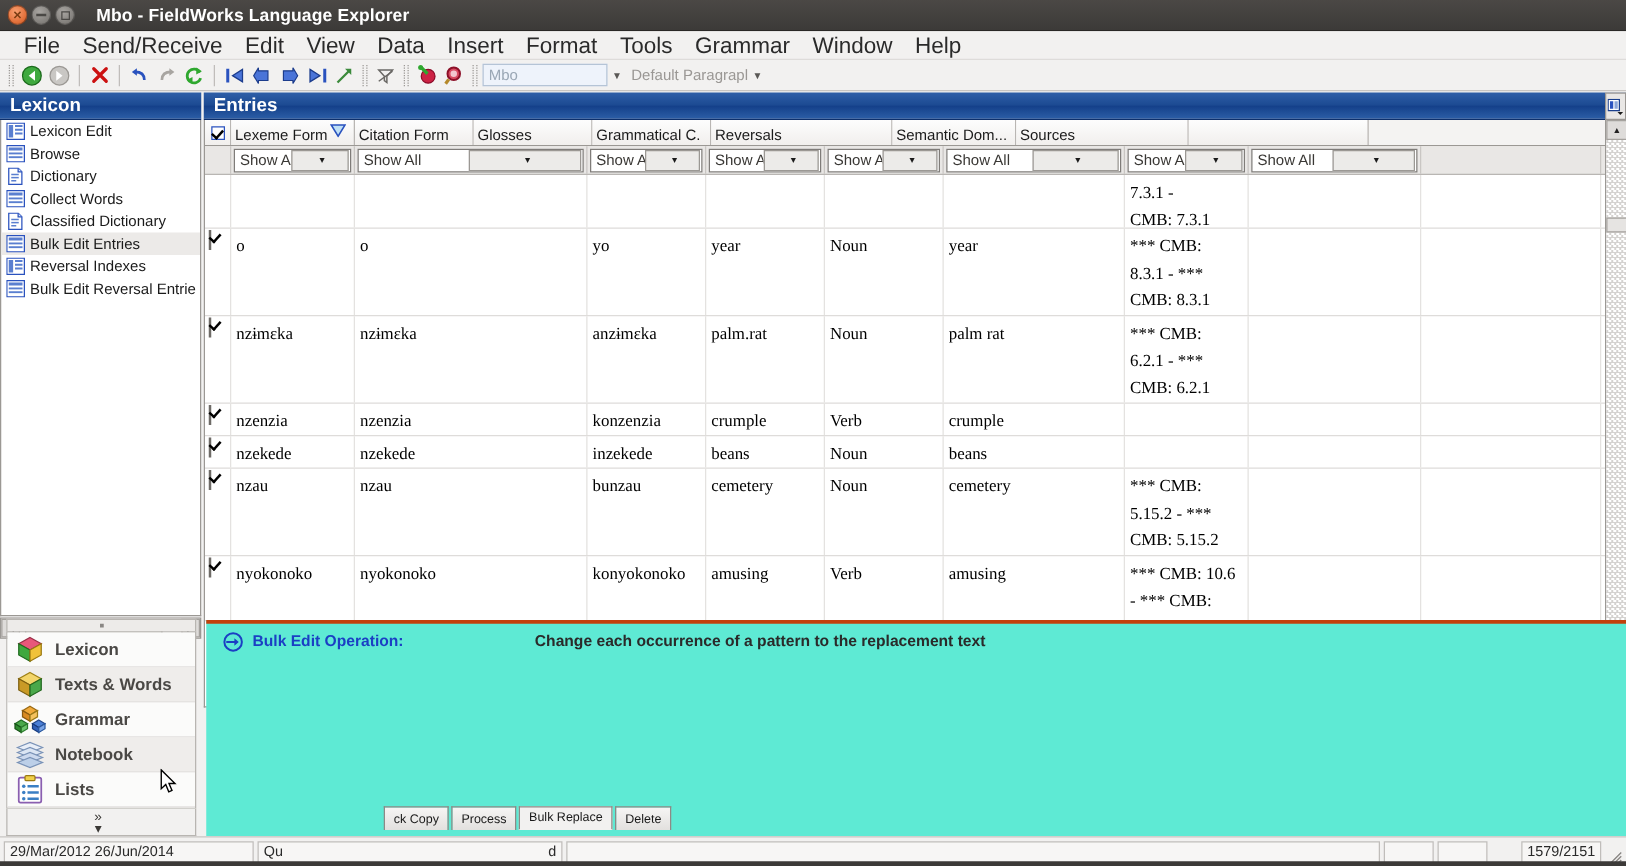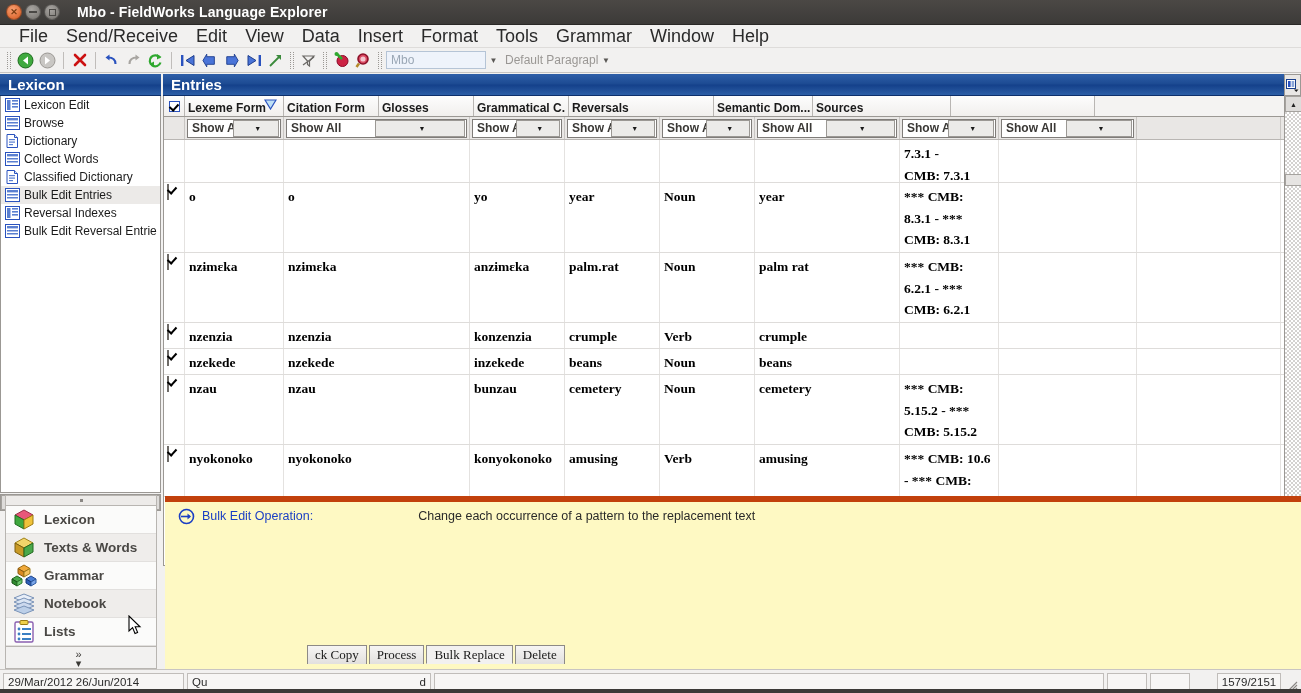--- a/index.html
+++ b/index.html
@@ -110,21 +110,21 @@
   .nav-item:nth-child(even){ background:#efedeb; }
   .nav-ico { width:26px;height:24px;margin-right:7px;flex:0 0 26px; }
   .nav-more { height:22px; background:#f2f1f0; border:1px solid #b8b5b1; border-top:none;
               display:flex; align-items:center; justify-content:flex-end; padding-right:5px;
               flex-direction:column; }
   .nav-more span { font-size:11px; color:#3a3835; line-height:9px; }
 
   
   .content { position:absolute; left:163px; top:0; width:1138px; height:595px; background:#f2f1f0; }
   .grid-wrap { position:absolute; left:0; top:22px; width:1138px; height:470px; background:#fff;
-               border:1px solid #9b9894; border-top:none; overflow:hidden;font-weight:bold; }
+               border:1px solid #9b9894; border-top:none; overflow:hidden; }
 
   .colhead { display:flex; height:21px; background:#f4f3f2; border-bottom:1px solid #9b9894; }
   .ch-cell { border-right:1px solid #b9b6b3; font-size:12px; color:#1a1a1a;
              display:flex; align-items:flex-end; padding:0 0 1px 3px; position:relative;
              background: linear-gradient(to bottom,#fdfdfd 0%,#f1efed 100%); }
   .ch-check { width:21px; flex:0 0 21px; align-items:center; justify-content:center; padding:0; }
   .sortmark { position:absolute; right:6px; bottom:3px; }
 
   .filterrow { display:flex; height:23px; background:#e9e7e5; border-bottom:1px solid #b9b6b3; }
   .fr-cell { border-right:1px solid #c9c6c3; display:flex; align-items:center;
@@ -158,33 +158,33 @@
   .vs-track { position:absolute; top:16px; bottom:16px; left:0; width:17px;
               background: repeating-conic-gradient(#ffffff 0% 25%, #d4d2d0 0% 50%) 0 0/4px 4px; }
   .vs-thumb { position:absolute; top:62px; left:0; width:17px; height:12px;
               background:#e6e4e2; border:1px solid #a5a29e; }
   .grid-corner { position:absolute; right:0; top:0; width:17px; height:22px;
                  background:#e9e7e5; border:1px solid #9b9894;
                  display:flex;align-items:center;justify-content:center; }
 
   
   .bulk { position:absolute; left:165px; top:496px; width:1136px; height:173px;
-          background:#fef9c3; border-top:6px solid #c2410c; }
+          background:#5eead4; border-top:3px solid #c2410c;font-weight:bold; }
   .bulk-row1 { display:flex; align-items:center; height:28px; padding-left:13px; }
   .bulk-ico { width:17px;height:17px;margin-right:7px; }
   .bulk-label { color:#1b3fc4; font-size:12.5px; }
   .bulk-desc { color:#2a2a2a; font-size:12.5px; margin-left:105px; }
 
   
   .tabbar { position:absolute; left:165px; top:645px; width:1136px; height:22px;
             display:flex; align-items:flex-start; }
-  .tab { height:19px; padding:0 7px; font-size:13px; color:#1a1a1a;
+  .tab { height:19px; padding:0 7px; font-size:10px; color:#1a1a1a;
          background:linear-gradient(to bottom,#f6f5f4,#e2e0de);
          border:1px solid #8d8a86; border-bottom:none; margin-right:2px;
-         display:flex;align-items:center; cursor:default;font-family:Liberation Serif, serif; }
+         display:flex;align-items:center; cursor:default; }
   .tab.active { background:#f2f1f0; border-bottom:1px solid #f2f1f0; }
 
   
   .statusbar { position:absolute; left:0; top:669px; width:1301px; height:24px;
                background:#f2f1f0; border-top:1px solid #c8c5c2;
                display:flex; align-items:center; padding:0 3px; gap:3px; }
   .sb-cell { height:18px; border:1px solid #c0bdba; background:#f7f6f5;
              display:flex; align-items:center; padding:0 4px;
              font-size:11.5px; color:#2a2a2a; white-space:nowrap; }
   .sb-grow { flex:1; }
@@ -712,21 +712,21 @@
 
   <div class="tabbar" id="tabbar">
     <div style="width:142px;flex:0 0 142px;"></div>
   <div class="tab">ck Copy</div>
       <div class="tab">Process</div>
       <div class="tab active">Bulk Replace</div>
       <div class="tab">Delete</div>
     </div>
 
   <div class="statusbar">
-    <div class="sb-cell" style="width:181px;">29/Mar/2012 26/Jun/2014</div>
+    <div class="sb-cell" style="width:200px;">29/Mar/2012 26/Jun/2014</div>
     <div class="sb-cell" style="width:244px;">
       <span>Qu</span>
       <span style="flex:1"></span>
       <span>d</span>
     </div>
     <div class="sb-cell sb-grow"></div>
     <div class="sb-cell" style="width:40px;"></div>
     <div class="sb-cell" style="width:40px;"></div>
     <div class="sb-cell" style="width:64px;justify-content:center;margin-left:24px;">1579/2151</div>
     <div class="sb-resize">

